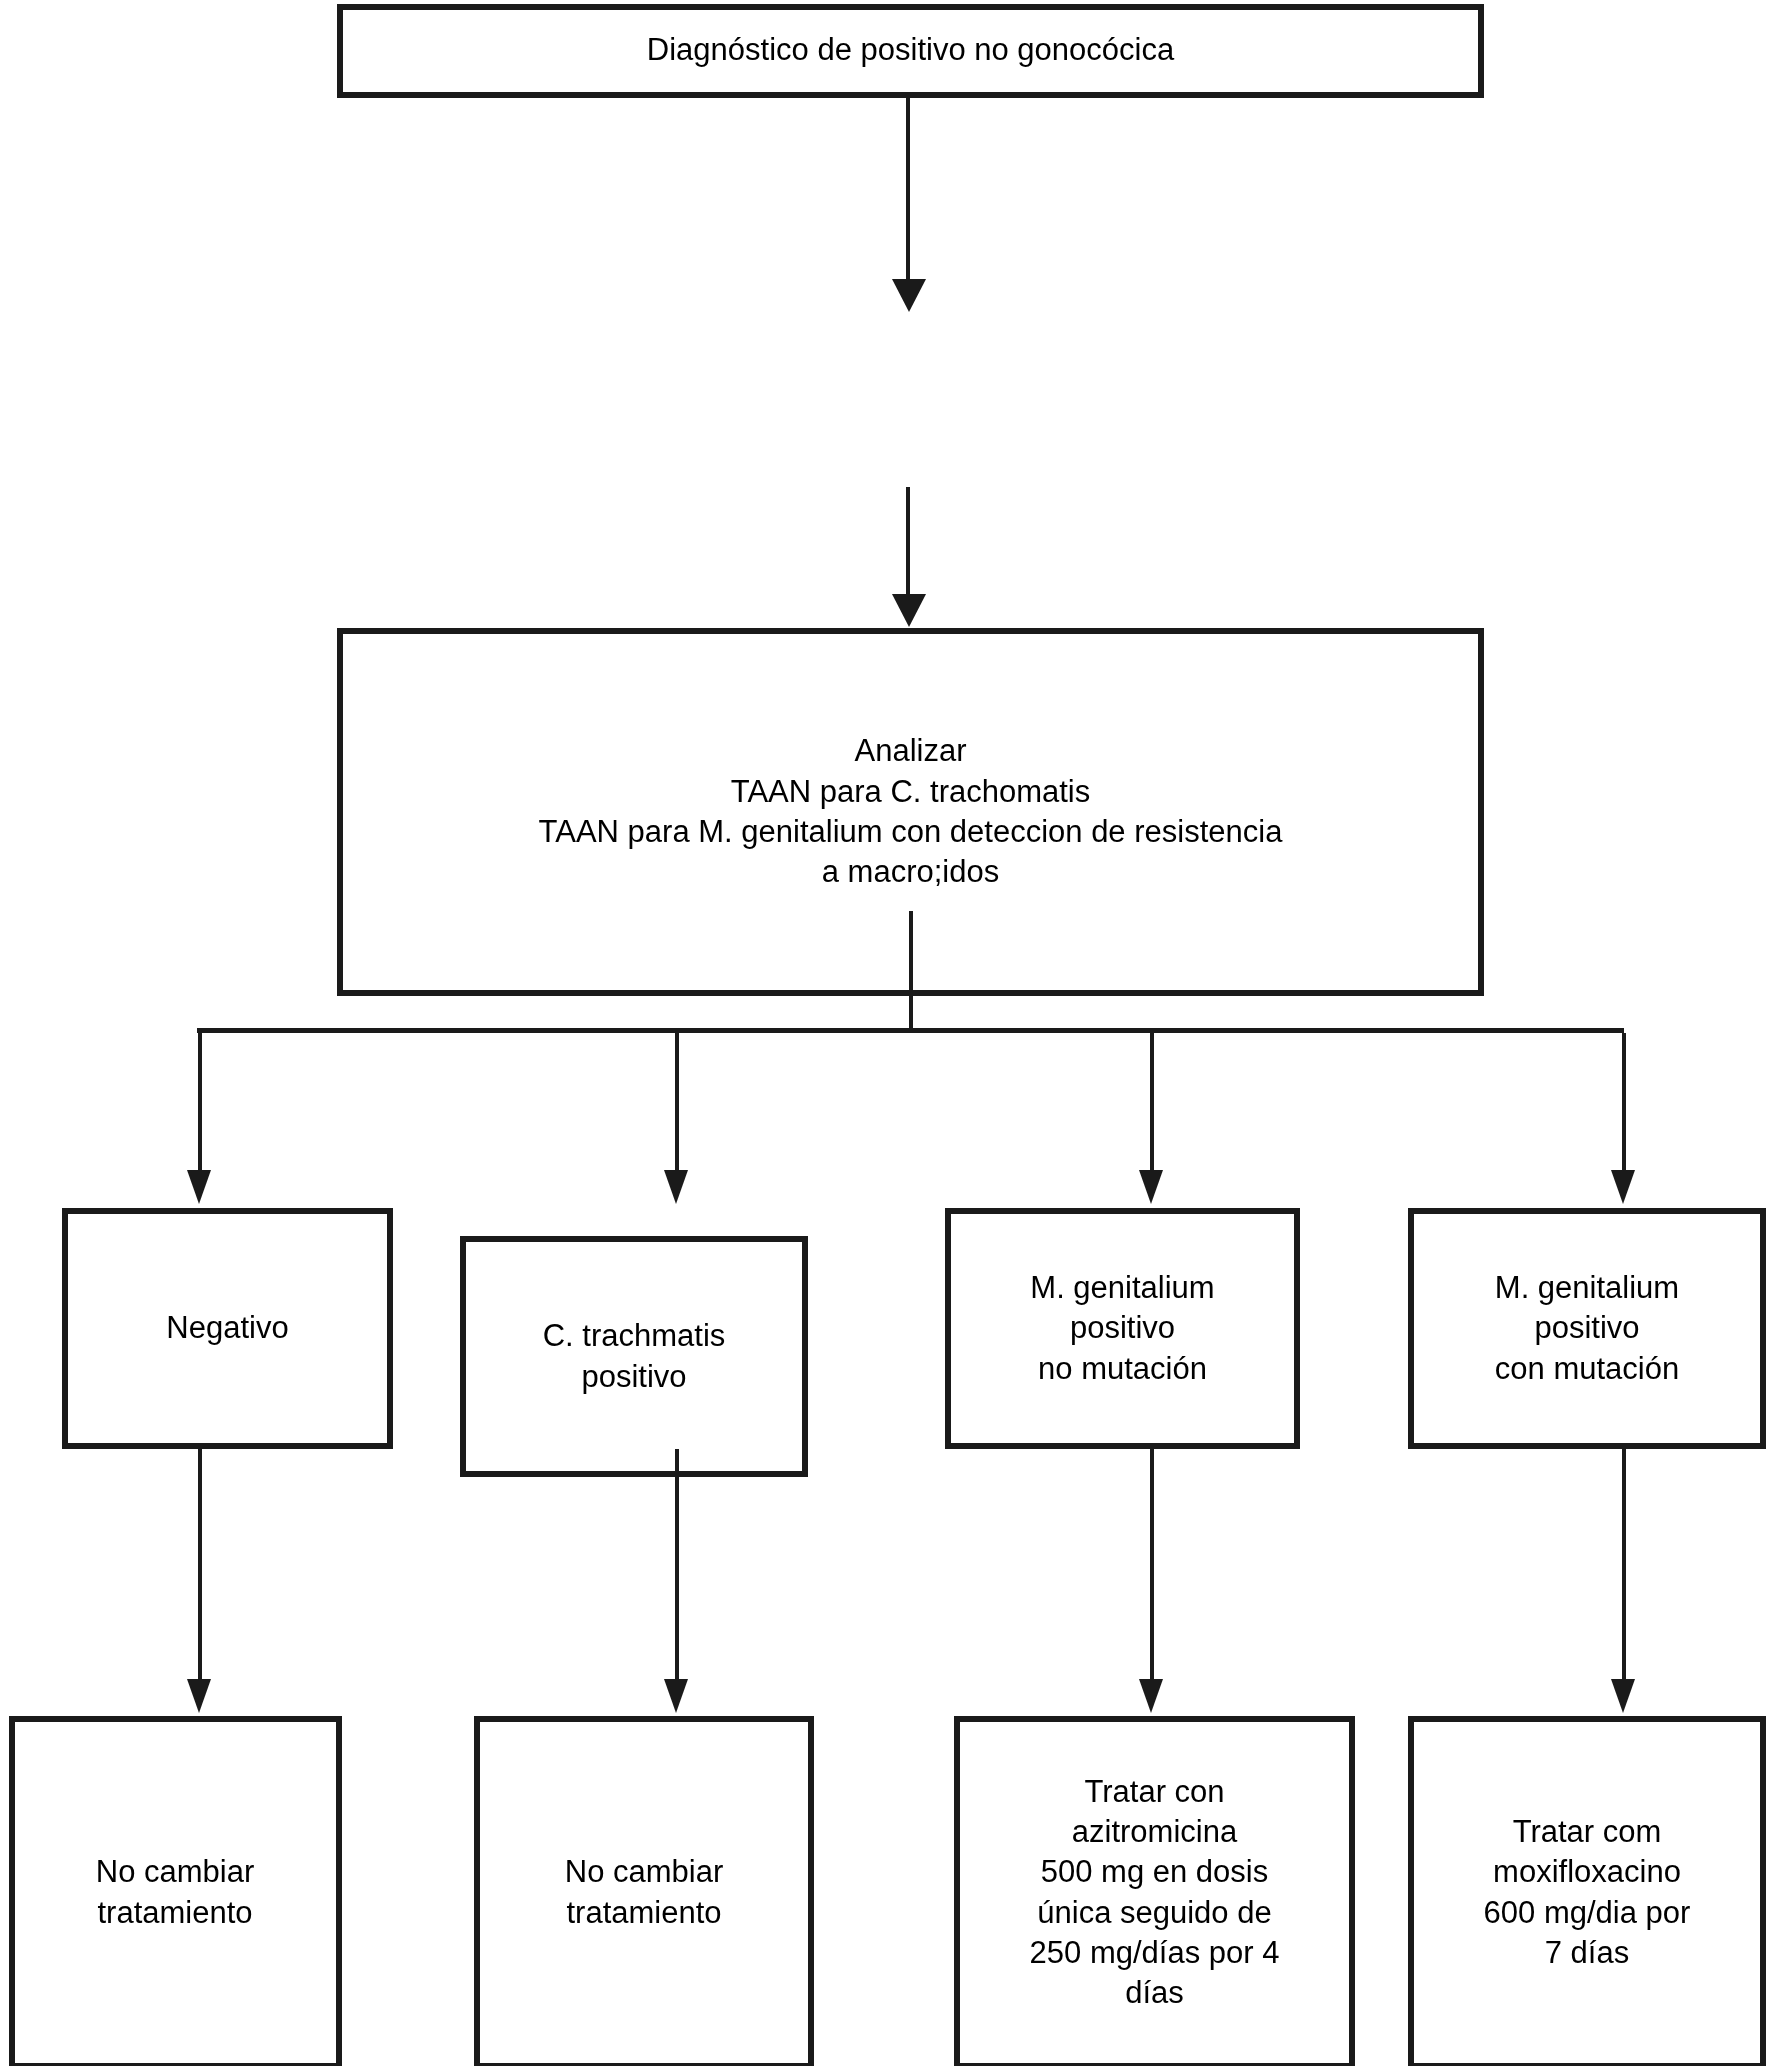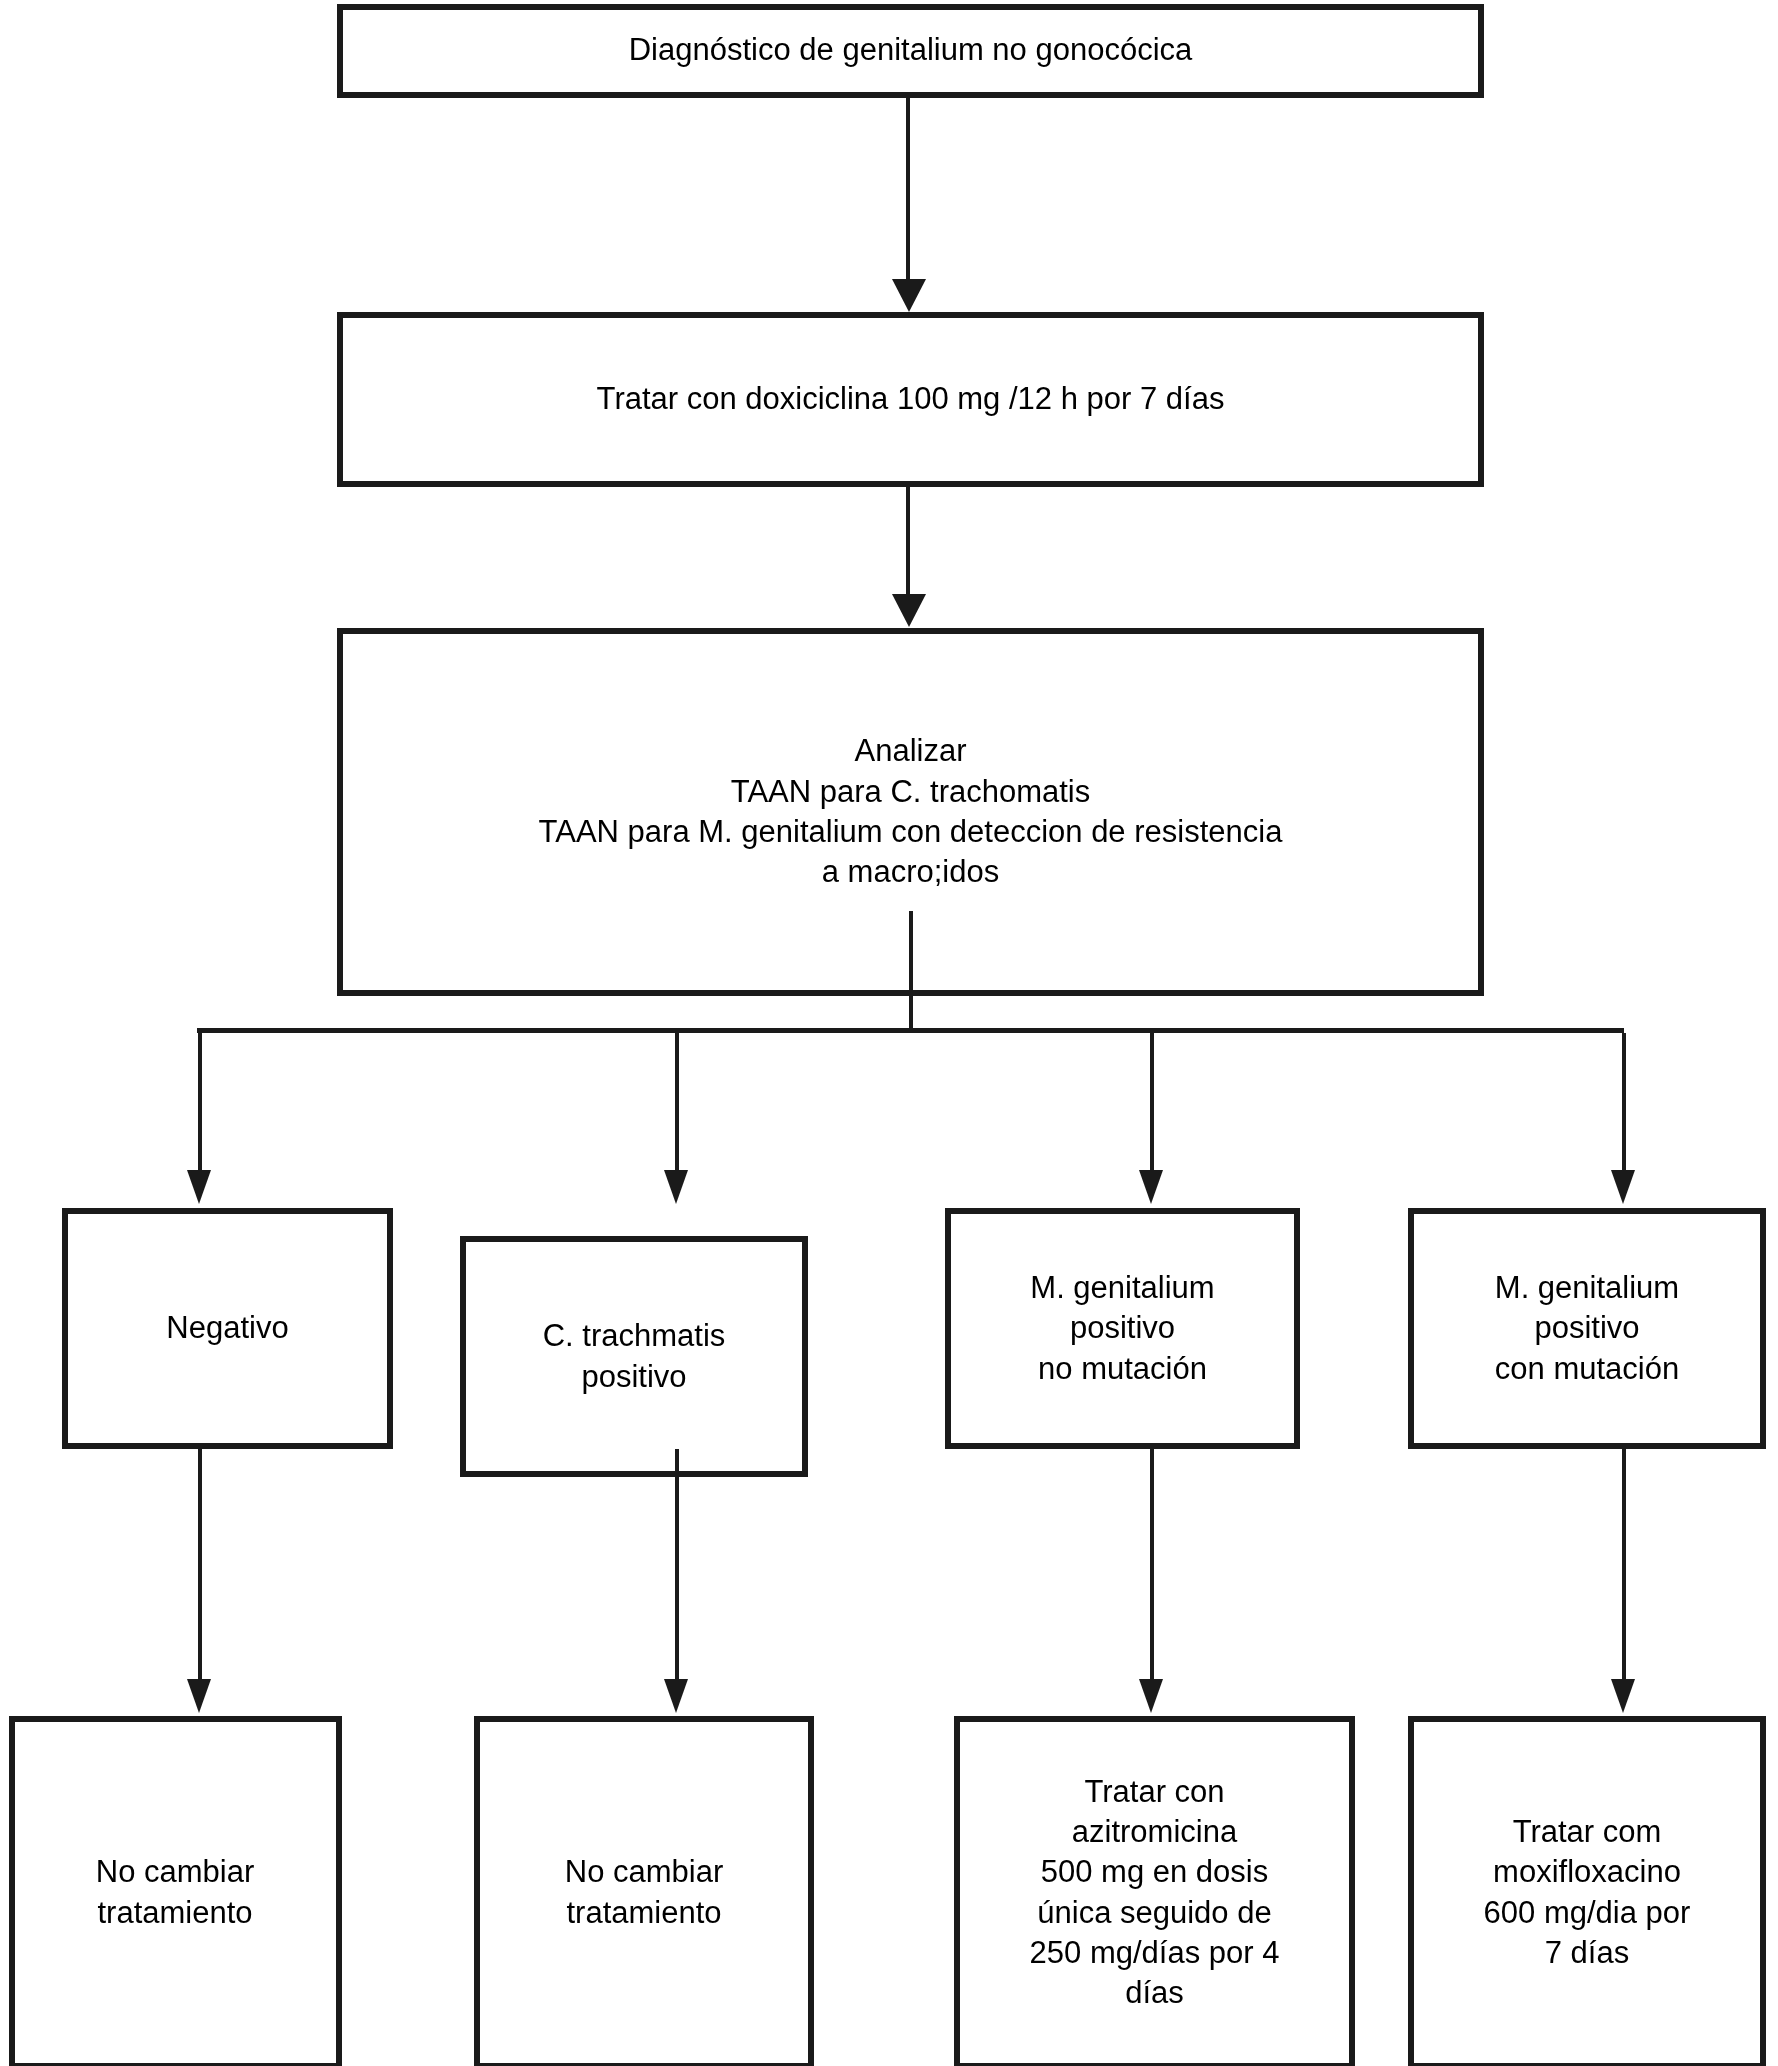--- a/index.html
+++ b/index.html
@@ -63,26 +63,23 @@
     border-right-width:12px;
     border-top-width:34px;
   }
 </style>
 </head>
 <body>
 
 <div id="stage">
 
   <div class="node" id="n-diagnostico">
-    <span class="txt">Diagnóstico de genitalium no gonocócica</span>
+    <span class="txt">Diagnóstico de positivo no gonocócica</span>
   </div>
 
-  <div class="node" id="n-doxiciclina">
-    <span class="txt">Tratar con doxiciclina 100 mg /12 h por 7 días</span>
-  </div>
 
   <div class="node" id="n-analizar">
     <span class="txt"><span>Analizar</span><br><span>TAAN para </span><span class="it">C. trachomatis</span><br><span>TAAN para </span><span class="it">M. genitalium</span><span> con deteccion de resistencia</span><br><span>a macro;idos</span></span>
   </div>
 
   <div class="node" id="n-negativo">
     <span class="txt">Negativo</span>
   </div>
 
   <div class="node" id="n-ctrach">

